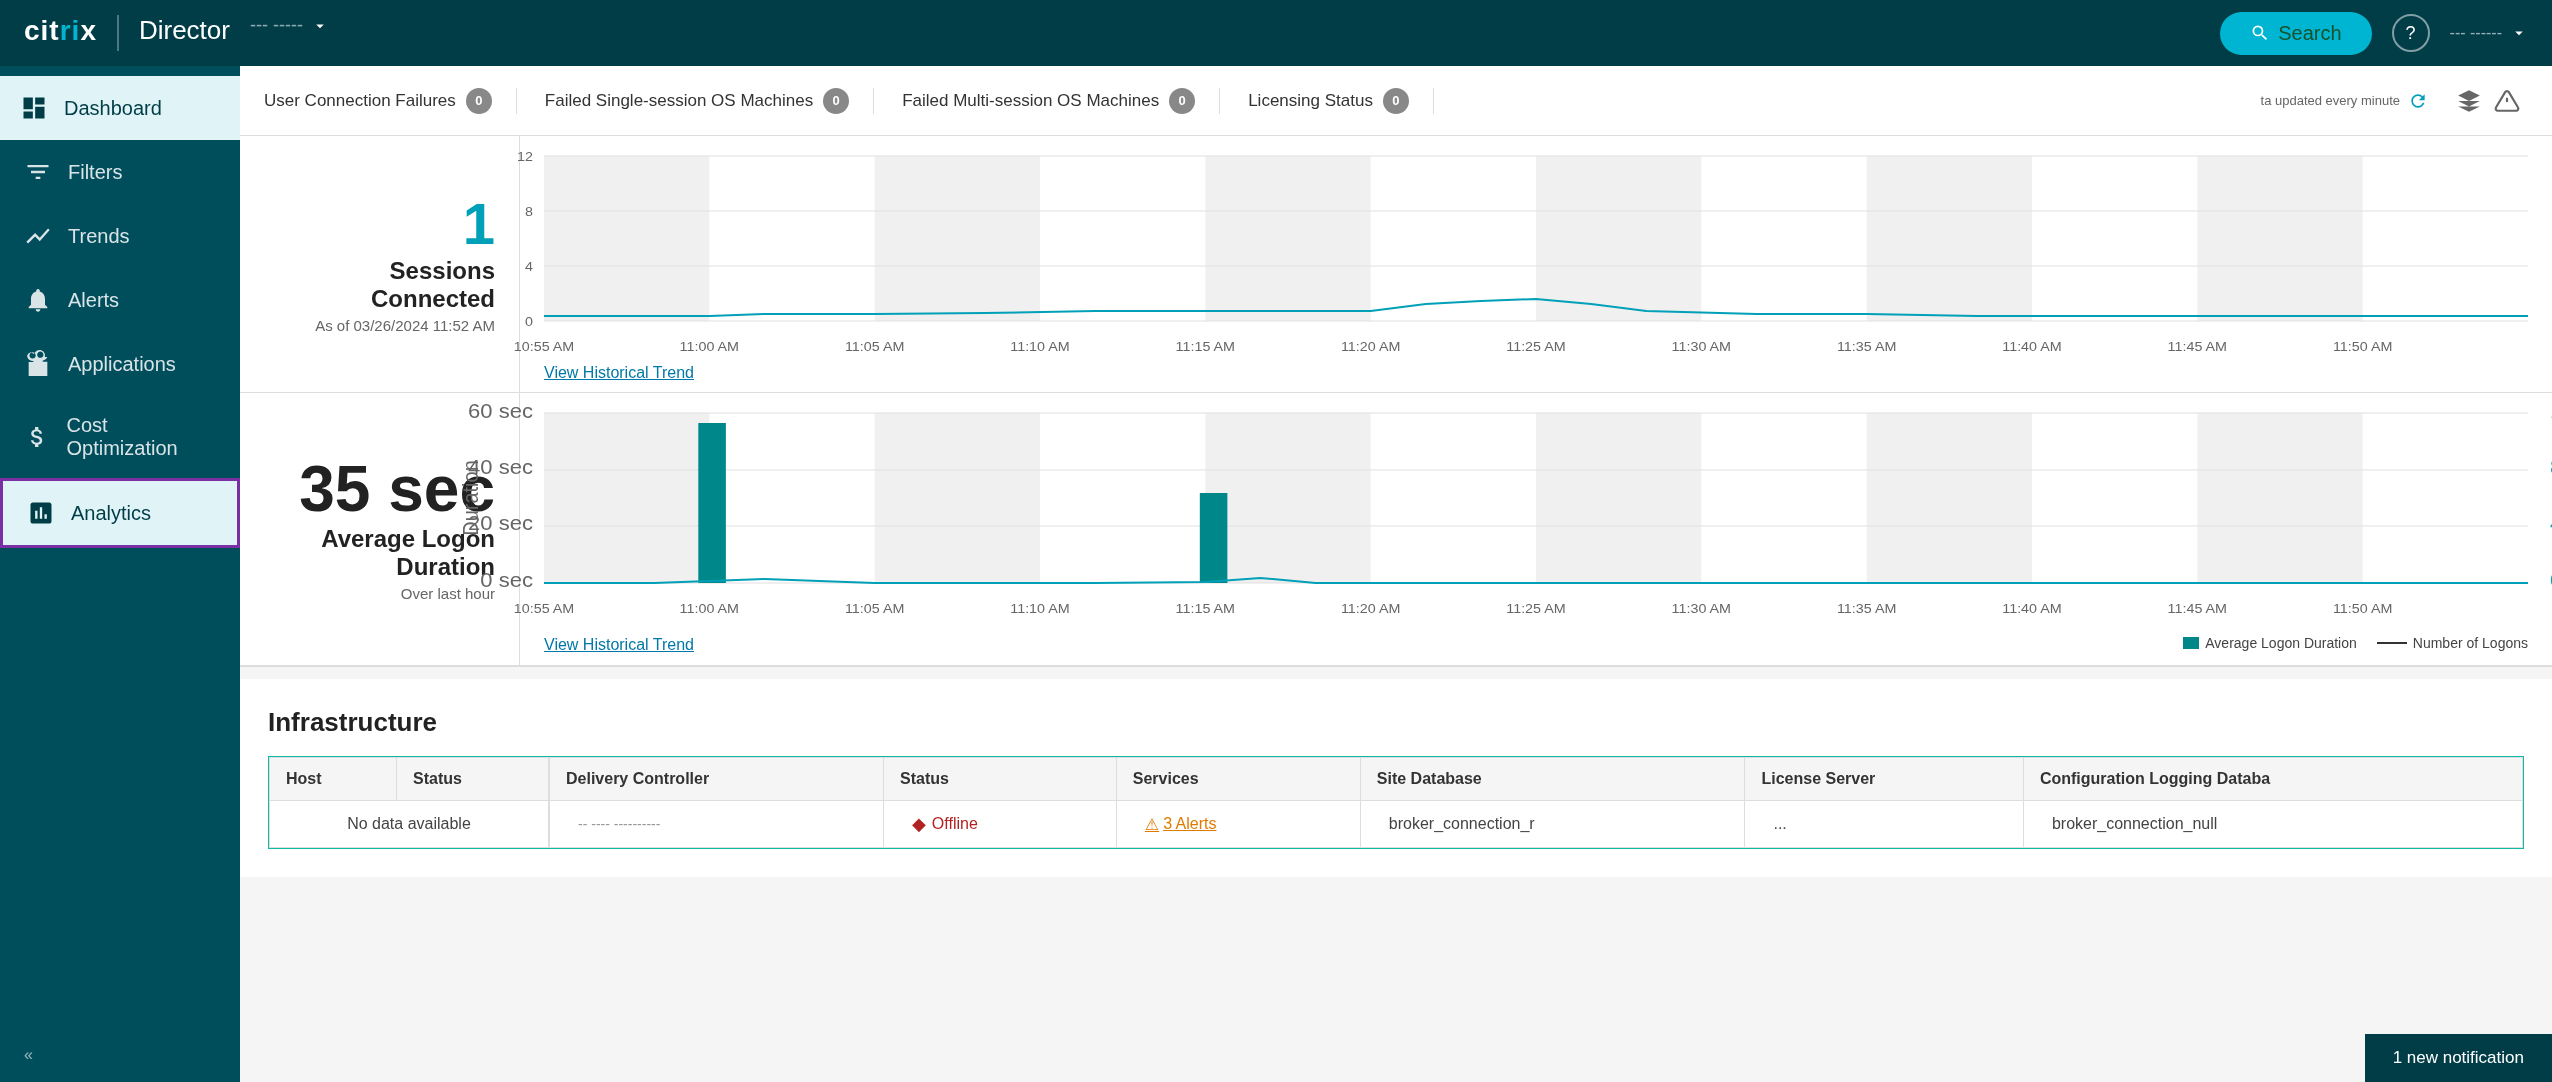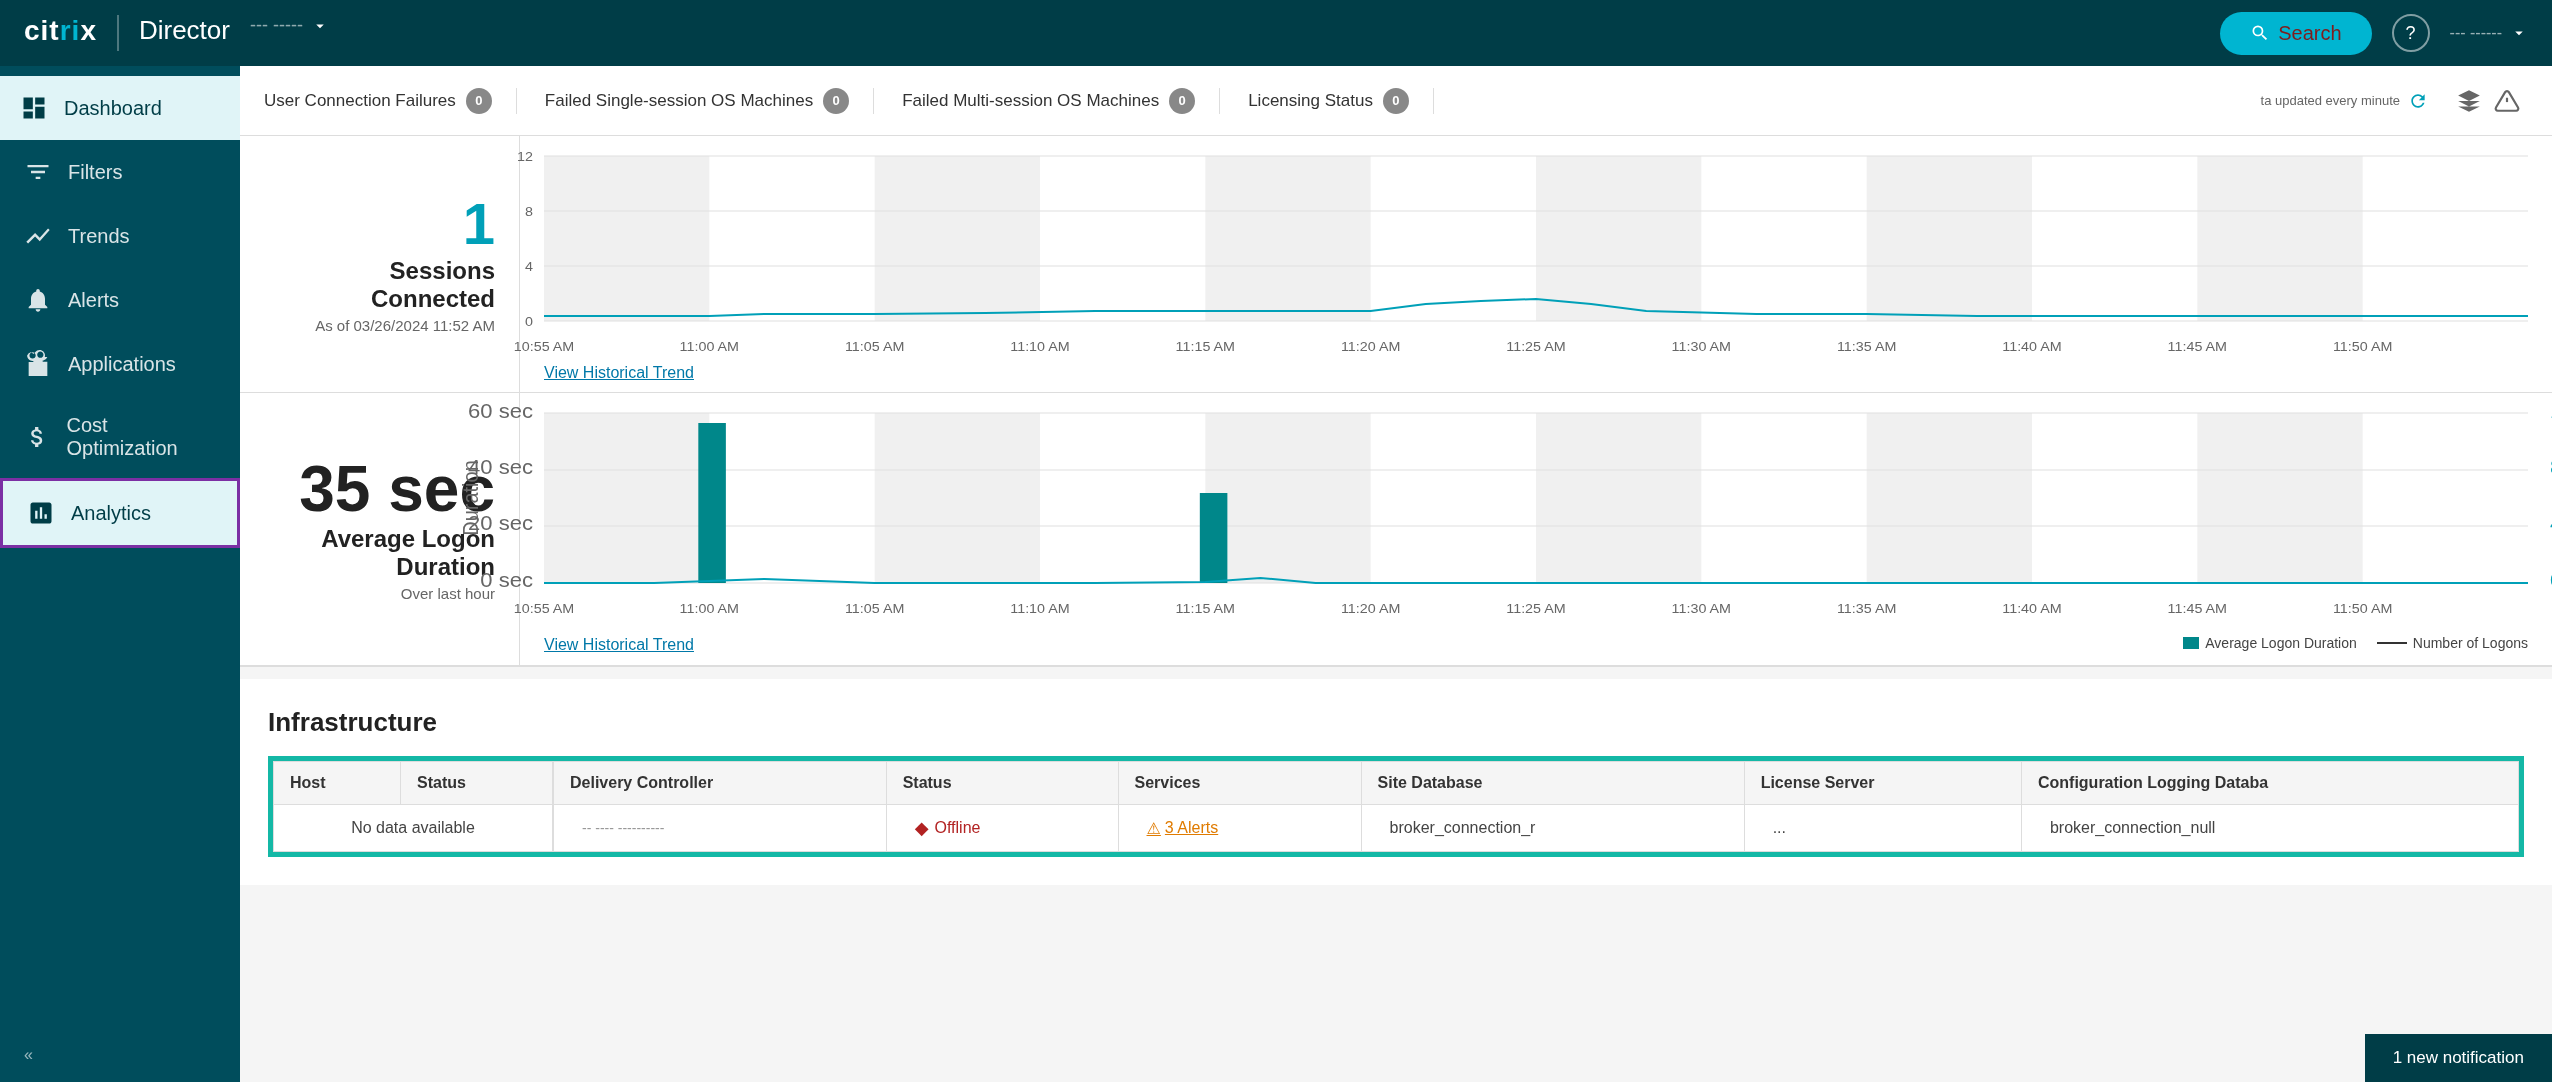--- a/index.html
+++ b/index.html
@@ -22,21 +22,21 @@
     .citrix-text { color: white; font-size: 28px; font-weight: bold; letter-spacing: 1px; }
     .divider-v { width: 2px; height: 36px; background: rgba(255,255,255,0.3); }
     .director-text { color: white; font-size: 26px; font-weight: 300; }
     .site-selector { display: flex; align-items: center; gap: 8px; color: rgba(255,255,255,0.8); font-size: 20px; cursor: pointer; }
     .site-selector svg { color: rgba(255,255,255,0.7); }
     .top-nav-right { display: flex; align-items: center; gap: 20px; }
     .search-btn {
       background: #00b5d1;
       border: none;
       border-radius: 30px;
-      color: #7f1d1d;
+      color: #14532d;
       font-size: 20px;
       padding: 10px 30px;
       cursor: pointer;
       display: flex;
       align-items: center;
       gap: 8px;
     }
     .help-btn {
       width: 38px; height: 38px;
       border-radius: 50%;
@@ -478,21 +478,21 @@
             <div class="legend-line"></div>
             <span>Number of Logons</span>
           </div>
         </div>
       </div>
     </div>
   </div>
 
   <div class="infrastructure-section">
     <div class="infrastructure-title">Infrastructure</div>
-    <div style="display:flex; gap:0; border: 5px solid #14b8a6;">
+    <div style="display:flex; gap:0; border: 1px solid #14b8a6;">
 
       <table class="infra-table" style="width:280px; min-width:280px;">
         <thead>
           <tr>
             <th>Host</th>
             <th>Status</th>
           </tr>
         </thead>
         <tbody>
           <tr>

